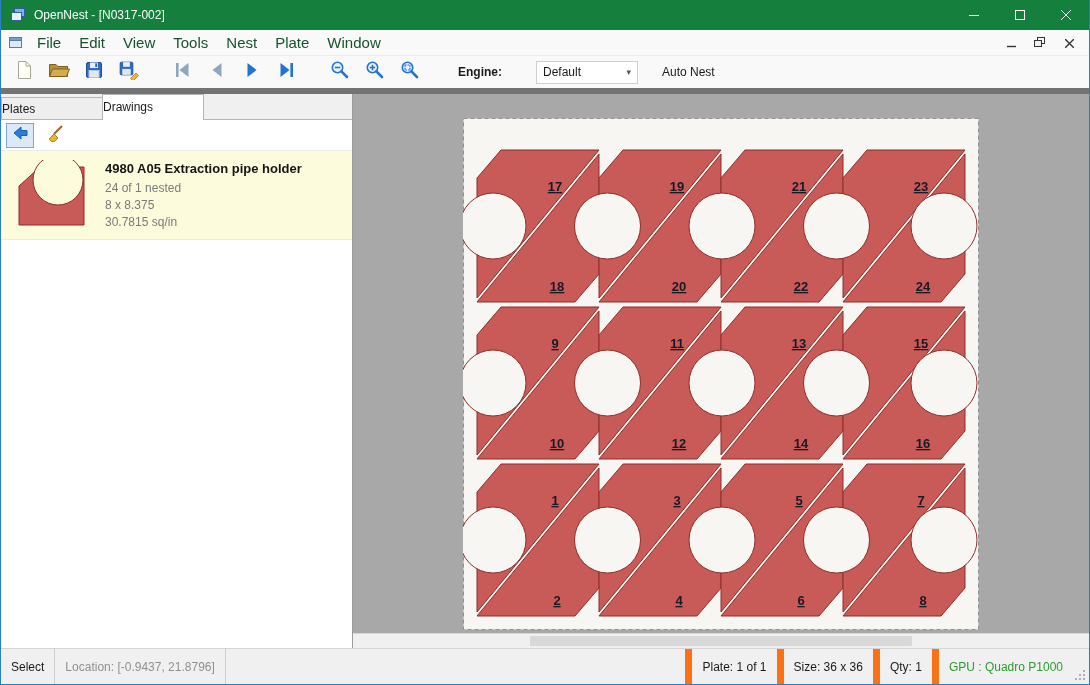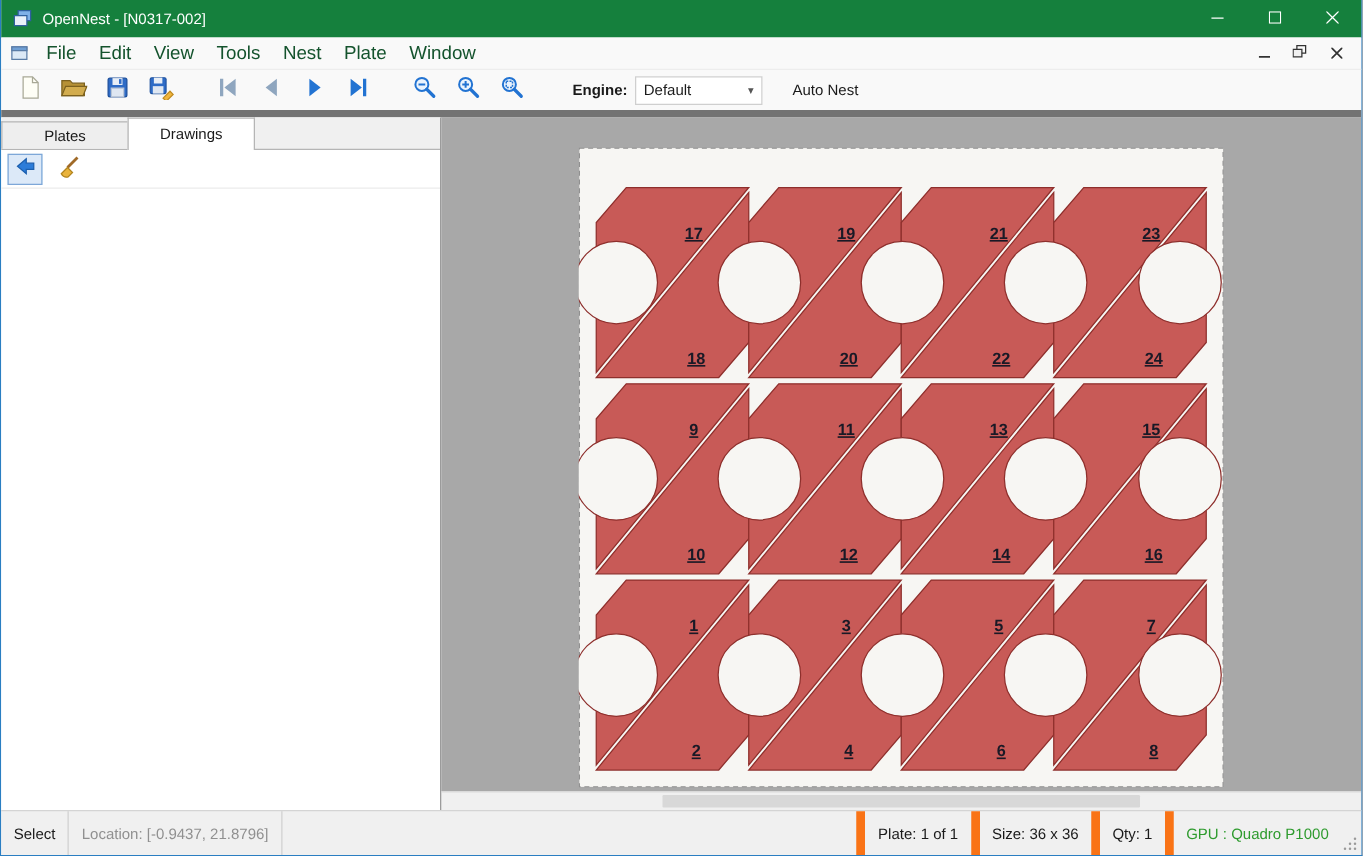--- a/index.html
+++ b/index.html
@@ -18,28 +18,28 @@
   .menu-items{display:flex;height:100%;}
   .menu-item{padding:0 9px;font-size:15px;color:#14532d;display:flex;align-items:center;}
   .mdi-controls{margin-left:auto;display:flex;align-items:center;padding-right:8px;gap:5px;}
   .mdi-btn{width:24px;height:18px;display:flex;align-items:center;justify-content:center;}
   
   .toolbar{height:38px;background:#f9f9f9;border-bottom:6px solid #737373;display:flex;align-items:center;padding:0 8px;flex:none;}
   .tbtn{width:30px;height:30px;display:flex;align-items:center;justify-content:center;margin-right:5px;}
   .tgap{width:18px;flex:none;}
   .engine-label{font-size:12px;font-weight:bold;color:#1a1a1a;margin:0 6px 0 10px;}
   .engine-combo{width:102px;height:23px;border:1px solid #cfcfcf;background:#fff;display:flex;align-items:center;
-    padding:0 6px;font-size:12px;color:#1a1a1a;justify-content:space-between;}
+    padding:0 6px;font-size:12px;color:#1a1a1a;justify-content:space-between;margin-left:28px;}
   .caret{font-size:9px;color:#555;}
   .auto-nest{font-size:12px;color:#1a1a1a;margin-left:16px;padding:4px 8px;text-align:center;}
   
   .main{flex:1;display:flex;min-height:0;}
   .left-panel{width:352px;flex:none;display:flex;flex-direction:column;border-right:1px solid #9b9b9b;background:#fff;}
   .tabbar{height:26px;background:#f0f0f0;display:flex;align-items:flex-end;border-bottom:1px solid #b5b5b5;padding-left:1px;flex:none;}
-  .tab{min-width:102px;text-align:center;font-size:12px;color:#1a1a1a;border:1px solid #b5b5b5;border-bottom:none;background:#eeeeee;height:22px;line-height:22px;margin-left:-1px;}
+  .tab{min-width:102px;font-size:12px;color:#1a1a1a;border:1px solid #b5b5b5;border-bottom:none;background:#eeeeee;height:22px;line-height:22px;margin-left:-1px;}
   .tab.active{background:#fff;height:26px;line-height:25px;margin-bottom:-1px;position:relative;z-index:2;}
   .panel-toolbar{height:31px;display:flex;align-items:center;padding:0 5px;gap:7px;border-bottom:1px solid #ececec;flex:none;}
   .icon-btn{width:28px;height:25px;display:flex;align-items:center;justify-content:center;}
   .icon-btn.pressed{border:1px solid #7da7d8;background:#dce9f8;}
   .list{flex:1;background:#fff;overflow:hidden;}
   .list-item{display:flex;background:#fcfbdc;padding:8px;gap:12px;border-bottom:1px solid #efedd2;}
   .thumb{width:84px;flex:none;display:flex;align-items:center;justify-content:center;}
   .meta{padding-top:2px;}
   .meta-title{font-size:13px;font-weight:bold;color:#151515;margin-bottom:4px;}
   .meta-sub{font-size:12px;color:#7a7a7a;line-height:17px;}
@@ -222,20 +222,36 @@
         <div class="icon-btn pressed">
           <span><svg width="20" height="20">
                 <path d="M11 4 L4 10 L11 16 L11 12.5 H17 V7.5 H11 Z" fill="#2c7cd9" stroke="#1c5fae"></path>
               </svg></span>
         </div>
         <div class="icon-btn">
           <span><svg width="20" height="20">
                 <line x1="17" y1="3" x2="9" y2="11" stroke="#a06a28" stroke-width="2.2"></line>
                 <path d="M4 16 L9 11 L13 15 L9.5 18.5 Q6 19.5 4 16 Z" fill="#e9b33c" stroke="#b2841e"></path>
               </svg></span>
+        </div>
+      </div>
+      <div class="list">
+        <div class="list-item">
+          <div class="thumb">
+            <svg width="76" height="70" viewBox="0 0 76 70">
+              <path d="M6 26 L27 7 L71 7 L71 65 L6 65 Z" fill="#c85a57" stroke="#8e2f2c"></path>
+              <circle cx="45" cy="20" r="25" fill="#fcfbdc" stroke="#8e2f2c"></circle>
+            </svg>
+          </div>
+          <div class="meta">
+            <div class="meta-title">4980 A05 Extraction pipe holder</div>
+            <div class="meta-sub">24 of 1 nested</div>
+            <div class="meta-sub">8 x 8.375</div>
+            <div class="meta-sub">30.7815 sq/in</div>
+          </div>
         </div>
       </div>
     </div>
 
     <div class="canvas">
       <svg class="plate" width="516" height="512">
           <rect x="0.5" y="0.5" width="515" height="511" fill="#f7f6f3" stroke="#909090" stroke-dasharray="4 3"></rect>
           <path d="M38 32 L136 32 L14 180 L14 60 Z" fill="#c85a57" stroke="#8e2f2c"></path>
           <path d="M112 184 L14 184 L136 36 L136 156 Z" fill="#c85a57" stroke="#8e2f2c"></path>
           <path d="M160 32 L258 32 L136 180 L136 60 Z" fill="#c85a57" stroke="#8e2f2c"></path>

